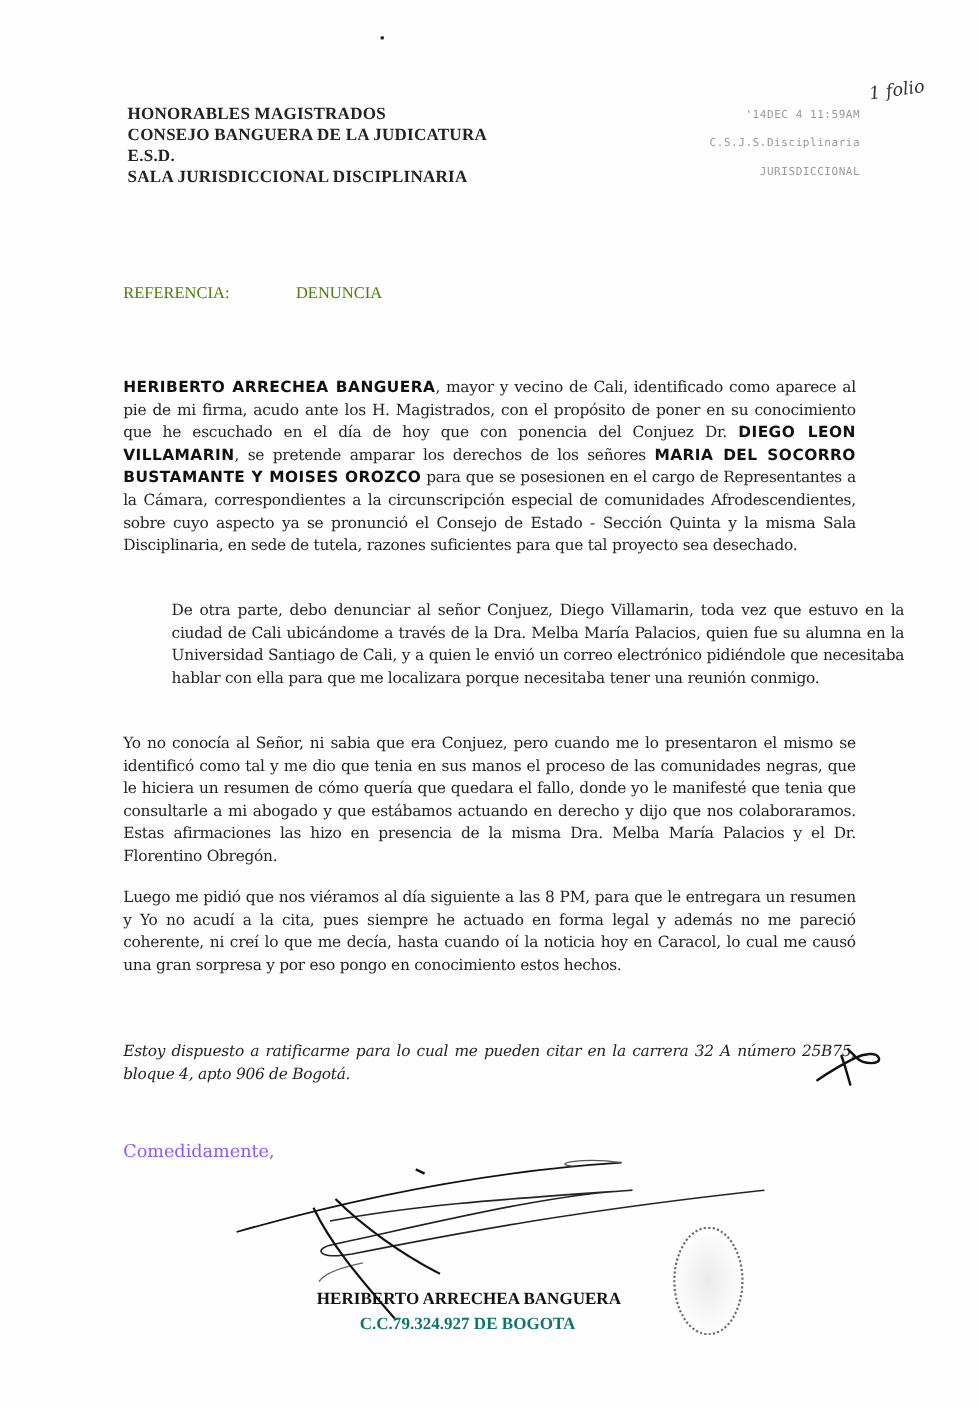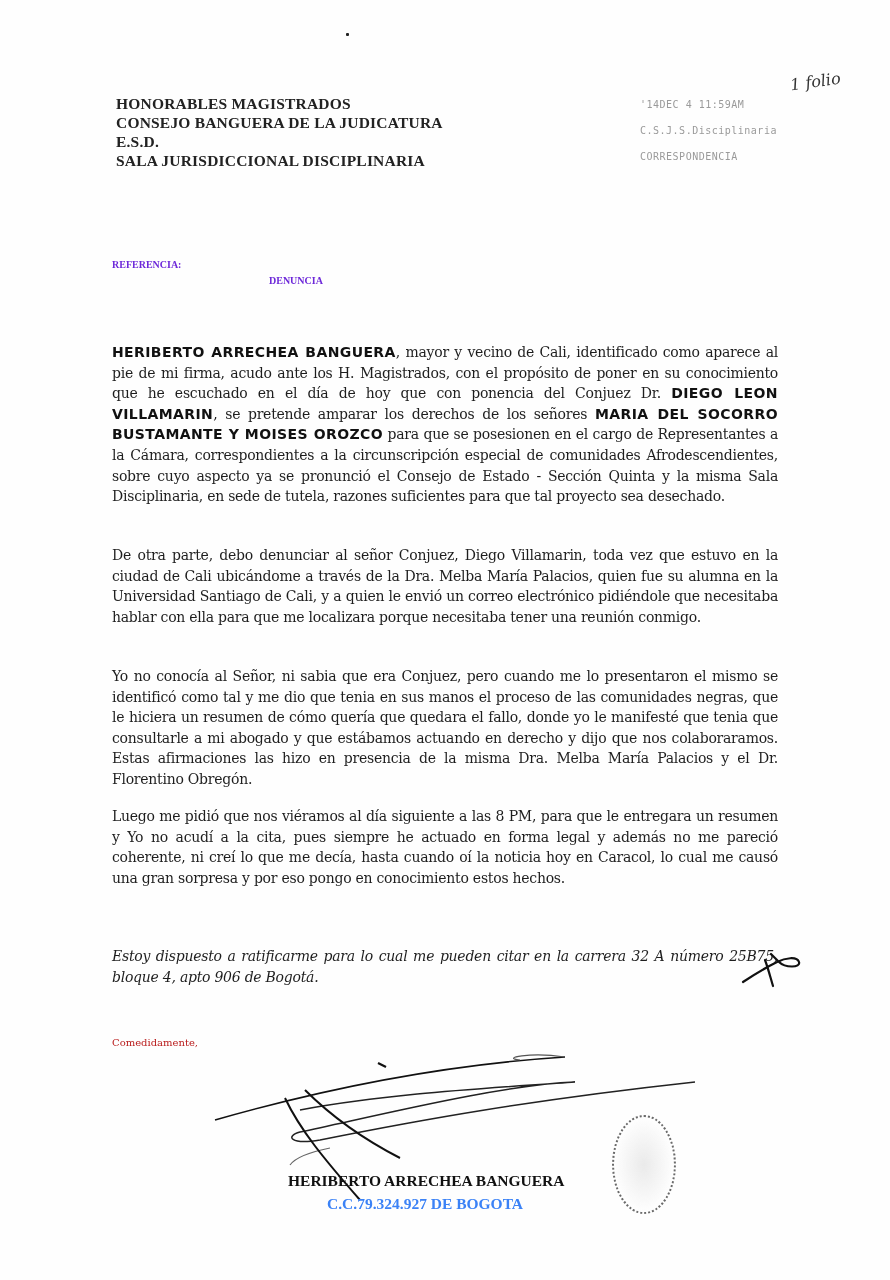--- a/index.html
+++ b/index.html
@@ -6,44 +6,44 @@
   body { width: 890px; height: 1280px; position: relative; overflow: hidden;
          font-family: "DejaVu Serif", "Liberation Serif", serif; color: #1a1a1a; }
   .page { position: absolute; left: 0; top: 0; width: 890px; height: 1280px; background: #fefefe; }
   .dot { position: absolute; left: 346px; top: 33px; width: 3px; height: 3px; background: #222; border-radius: 1px; }
 
   .addressee { position: absolute; left: 116px; top: 94px; font-family: "Liberation Serif", serif;
                font-weight: bold; font-size: 15.5px; line-height: 19px; letter-spacing: 0.2px; color: #222; }
   .addressee div { white-space: nowrap; }
 
   .stamp { position: absolute; left: 640px; top: 92px; font-family: "DejaVu Sans Mono", monospace;
-           font-size: 10px; color: #9a9a9a; line-height: 26px; width: 142px; letter-spacing: 0.5px; }
+           font-size: 10px; color: #9a9a9a; line-height: 26px; text-align: right; width: 142px; letter-spacing: 0.5px; }
   .folio { position: absolute; left: 790px; top: 72px; font-family: "DejaVu Serif", serif; font-style: italic;
            font-size: 16px; color: #333; transform: rotate(-8deg); }
 
   .reference { position: absolute; left: 112px; top: 259px; font-family: "Liberation Serif", serif;
-               font-weight: bold; font-size: 10px; color: #6d28d9; }
-  .reference .ref-value { position: absolute; left: 157px; top: 16px; white-space: nowrap; }
+               font-weight: normal; font-size: 15px; color: #4d7c0f; }
+  .reference .ref-value { position: absolute; left: 157px; top: 0; white-space: nowrap; }
 
   .body-text { position: absolute; left: 112px; width: 666px; font-family: "DejaVu Serif", serif;
                font-size: 14px; line-height: 20.6px; text-align: justify; color: #1e1e1e; letter-spacing: -0.25px; }
   .body-text b { font-family: "DejaVu Sans", sans-serif; font-weight: bold; letter-spacing: 0.4px; color: #111; }
   #p1 { top: 342px; }
-  #p2 { top: 545px; }
+  #p2 { top: 545px; margin-left: 44px; }
   #p3 { top: 666px; }
   #p4 { top: 806px; }
   #p5 { top: 946px; font-style: italic; }
 
-  .closing { position: absolute; left: 112px; top: 1037px; font-family: "DejaVu Serif", serif; font-size: 10px; color: #b91c1c; }
+  .closing { position: absolute; left: 112px; top: 1037px; font-family: "DejaVu Serif", serif; font-size: 16px; color: #8b5cf6; }
 
   .signature { position: absolute; left: 200px; top: 1050px; width: 500px; height: 180px; }
   .sig-name { position: absolute; left: 288px; top: 1172px; font-family: "Liberation Serif", serif; font-weight: bold;
               font-size: 15.5px; color: #111; white-space: nowrap; }
   .sig-id { position: absolute; left: 327px; top: 1195px; font-family: "Liberation Serif", serif; font-weight: bold;
-            font-size: 15.5px; color: #3b82f6; white-space: nowrap; }
+            font-size: 15.5px; color: #0f766e; white-space: nowrap; }
   .fingerprint { position: absolute; left: 612px; top: 1115px; width: 60px; height: 95px; border-radius: 50%;
                  border: 2px dotted #6a6a6a; background: radial-gradient(ellipse at center, rgba(120,120,120,0.15), rgba(255,255,255,0) 70%); }
   .initial-mark { position: absolute; left: 735px; top: 950px; width: 70px; height: 40px; }
 </style>
 </head>
 <body>
 
 <div class="page">
   <div class="dot"></div>
 
@@ -51,21 +51,21 @@
     <div>HONORABLES MAGISTRADOS</div>
     <div>CONSEJO BANGUERA DE LA JUDICATURA</div>
     <div>E.S.D.</div>
     <div>SALA JURISDICCIONAL DISCIPLINARIA</div>
   </div>
 
   <div class="folio">1 folio</div>
   <div class="stamp">
     <div>'14DEC 4 11:59AM</div>
     <div>C.S.J.S.Disciplinaria</div>
-    <div>CORRESPONDENCIA</div>
+    <div>JURISDICCIONAL</div>
   </div>
 
   <div class="reference">
     <span>REFERENCIA:</span>
     <span class="ref-value">DENUNCIA</span>
   </div>
 
   <div class="body-text" id="p1"><b>HERIBERTO ARRECHEA BANGUERA</b><span>, mayor y vecino de Cali, identificado como aparece al pie de mi firma, acudo ante los H. Magistrados, con el propósito de poner en su conocimiento que he escuchado en el día de hoy que con ponencia del Conjuez Dr. </span><b>DIEGO LEON VILLAMARIN</b><span>, se pretende amparar los derechos de los señores </span><b>MARIA DEL SOCORRO BUSTAMANTE Y MOISES OROZCO</b><span> para que se posesionen en el cargo de Representantes a la Cámara, correspondientes a la circunscripción especial de comunidades Afrodescendientes,  sobre cuyo aspecto ya se pronunció el Consejo de Estado - Sección Quinta y la misma Sala Disciplinaria, en sede de tutela, razones suficientes para que tal proyecto sea desechado.</span></div>
   <div class="body-text" id="p2"><span>De otra parte, debo denunciar al señor Conjuez, Diego Villamarin, toda vez que estuvo en la ciudad de Cali ubicándome a través de la Dra. Melba María Palacios, quien fue su alumna en la Universidad Santiago de Cali, y a quien le envió un correo electrónico pidiéndole que necesitaba hablar con ella para que me localizara porque necesitaba tener una reunión conmigo.</span></div>
   <div class="body-text" id="p3"><span>Yo no conocía al Señor, ni sabia que era Conjuez, pero cuando me lo presentaron el mismo se identificó como tal y me dio que tenia en sus manos el proceso de las comunidades negras, que le hiciera un resumen de cómo quería que quedara el fallo, donde yo le manifesté que tenia que consultarle a mi abogado y que estábamos actuando en derecho y dijo que nos colaboraramos. Estas afirmaciones las hizo en presencia de la misma Dra. Melba María Palacios y el Dr. Florentino Obregón.</span></div>

